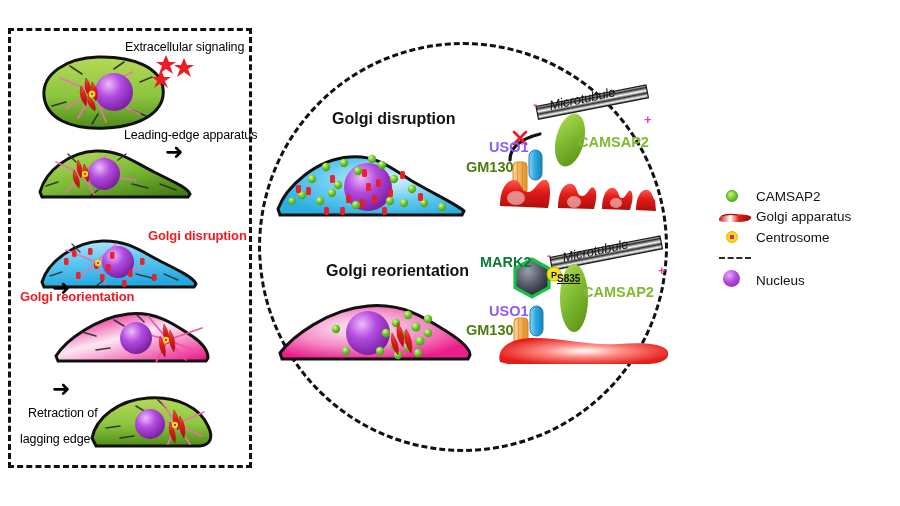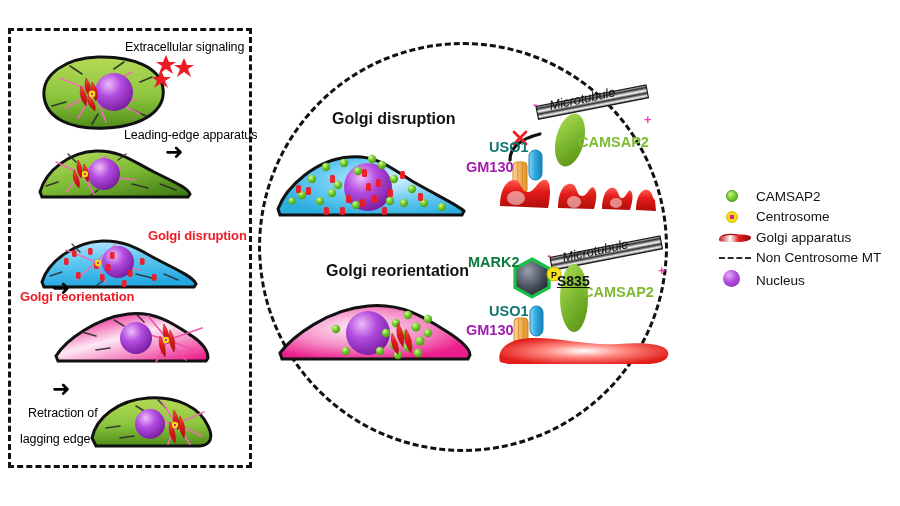--- a/index.html
+++ b/index.html
@@ -23,26 +23,26 @@
   #center-circle{left:258px;top:42px;width:410px;height:410px;
                  border:3px dashed #111;border-radius:50%;box-sizing:border-box;}
 
   .sect-title{position:absolute;font-size:16px;font-weight:700;color:#111;
               white-space:nowrap;}
 
   .mt-label{position:absolute;font-size:13px;font-style:italic;color:#111;
             white-space:nowrap;transform:rotate(-12deg);transform-origin:left bottom;}
 
   .prot{position:absolute;font-size:14.5px;font-weight:700;white-space:nowrap;}
-  .uso1{color:#0f766e;}
-  .gm130{color:#a21caf;}
+  .uso1{color:#8b5cf6;}
+  .gm130{color:#4d7c0f;}
   .camsap2{color:#7fbb31;}
   .mark2{color:#0c7a3e;}
   .pol{position:absolute;font-size:13px;font-weight:700;color:#ef3bb0;}
-  .s835{position:absolute;font-size:14px;font-weight:700;color:#111;white-space:nowrap;text-decoration:underline;}
+  .s835{position:absolute;font-size:10px;font-weight:700;color:#111;white-space:nowrap;text-decoration:underline;}
 
   
   #legend{left:718px;top:186px;width:180px;}
   .leg-row{display:flex;align-items:center;height:20.5px;}
   .leg-ico{width:34px;height:18px;position:relative;flex:0 0 34px;}
   .leg-txt{font-size:13.5px;color:#111;white-space:nowrap;padding-left:4px;}
 
   .dot-green{position:absolute;left:8px;top:3px;width:12px;height:12px;border-radius:50%;
      background:radial-gradient(circle at 35% 30%,#c3f58a 0%,#6ec72b 55%,#4d9e16 100%);
      border:1px solid #4d9e16;box-sizing:border-box;}
@@ -454,21 +454,21 @@
 <div class="pol" style="left:658px;top:263px;">+</div>
 
 <svg class="abs" style="left:550px;top:258px;" width="48" height="80">
   <ellipse cx="24" cy="40" rx="14" ry="34" fill="url(#gCam)"></ellipse>
 </svg>
 <div class="prot camsap2" style="left:583px;top:284px;">CAMSAP2</div>
 
 <svg class="abs" style="left:510px;top:257px;" width="44" height="44">
   <polygon points="22,2 39,11.5 39,30.5 22,40 5,30.5 5,11.5" fill="url(#gMark)" stroke="#18c04a" stroke-width="3.2"></polygon>
 </svg>
-<div class="prot mark2" style="left:468px;top:254px;">MARK2</div>
+<div class="prot mark2" style="left:480px;top:254px;">MARK2</div>
 
 <svg class="abs" style="left:546px;top:266px;" width="16" height="16">
   <circle cx="8" cy="8" r="7" fill="#f6e31e" stroke="#c9b700" stroke-width="1"></circle>
   <text x="8" y="11.6" font-family="Liberation Sans, sans-serif" font-size="9" font-weight="700" text-anchor="middle" fill="#111">P</text>
 </svg>
 <div class="s835" style="left:557px;top:273px;">S835</div>
 
 <svg class="abs" style="left:506px;top:306px;" width="46" height="48">
   <rect x="24" y="0" width="13" height="30" rx="6.5" fill="url(#gUso)" stroke="#1682b5" stroke-width="1"></rect>
   <rect x="8" y="12" width="14" height="32" rx="4" fill="url(#gGm)" stroke="#d08820" stroke-width="1"></rect>
@@ -484,45 +484,44 @@
   <path d="M6 30 C2 16 16 6 40 6 C70 6 96 14 124 12 C150 10 172 12 174 20 C176 28 166 32 150 32 L14 32 Z" fill="url(#gGolgiGlow)"></path>
 </svg>
 
 <div id="legend" class="abs">
 
   <div class="leg-row">
     <div class="leg-ico">
         <div class="dot-green"></div>
       </div>
     <div class="leg-txt">CAMSAP2</div>
-  </div>
-
-  <div class="leg-row">
-    <div class="leg-ico">
-        <div class="dot-centro"></div>
-      </div>
-    <div class="leg-txt">Centrosome</div>
   </div>
 
   <div class="leg-row">
     <div class="leg-ico">
       <svg class="golgi-ico" viewBox="0 0 34 11">
         <path d="M1 8 C1 3 7 1 16 2 C24 3 31 2 33 5 C34 8 28 10 18 10 C8 10 1 10 1 8Z" fill="url(#gGolgiLeg)"></path>
         <path d="M4 4 C8 2 14 2 20 3" stroke="#b00d0a" stroke-width="1.2" fill="none"></path>
       </svg>
     </div>
     <div class="leg-txt">Golgi apparatus</div>
   </div>
 
+  <div class="leg-row">
+    <div class="leg-ico">
+        <div class="dot-centro"></div>
+      </div>
+    <div class="leg-txt">Centrosome</div>
+  </div>
+
 
   <div class="leg-row">
     <div class="leg-ico">
         <div class="mtline-black"></div>
       </div>
-    <div class="leg-txt">Non Centrosome MT</div>
   </div>
 
   <div class="leg-row" style="height:24px;text-align:right;">
     <div class="leg-ico" style="height:22px;">
         <div class="nuc-ico"></div>
       </div>
     <div class="leg-txt">Nucleus</div>
   </div>
 
 </div>

